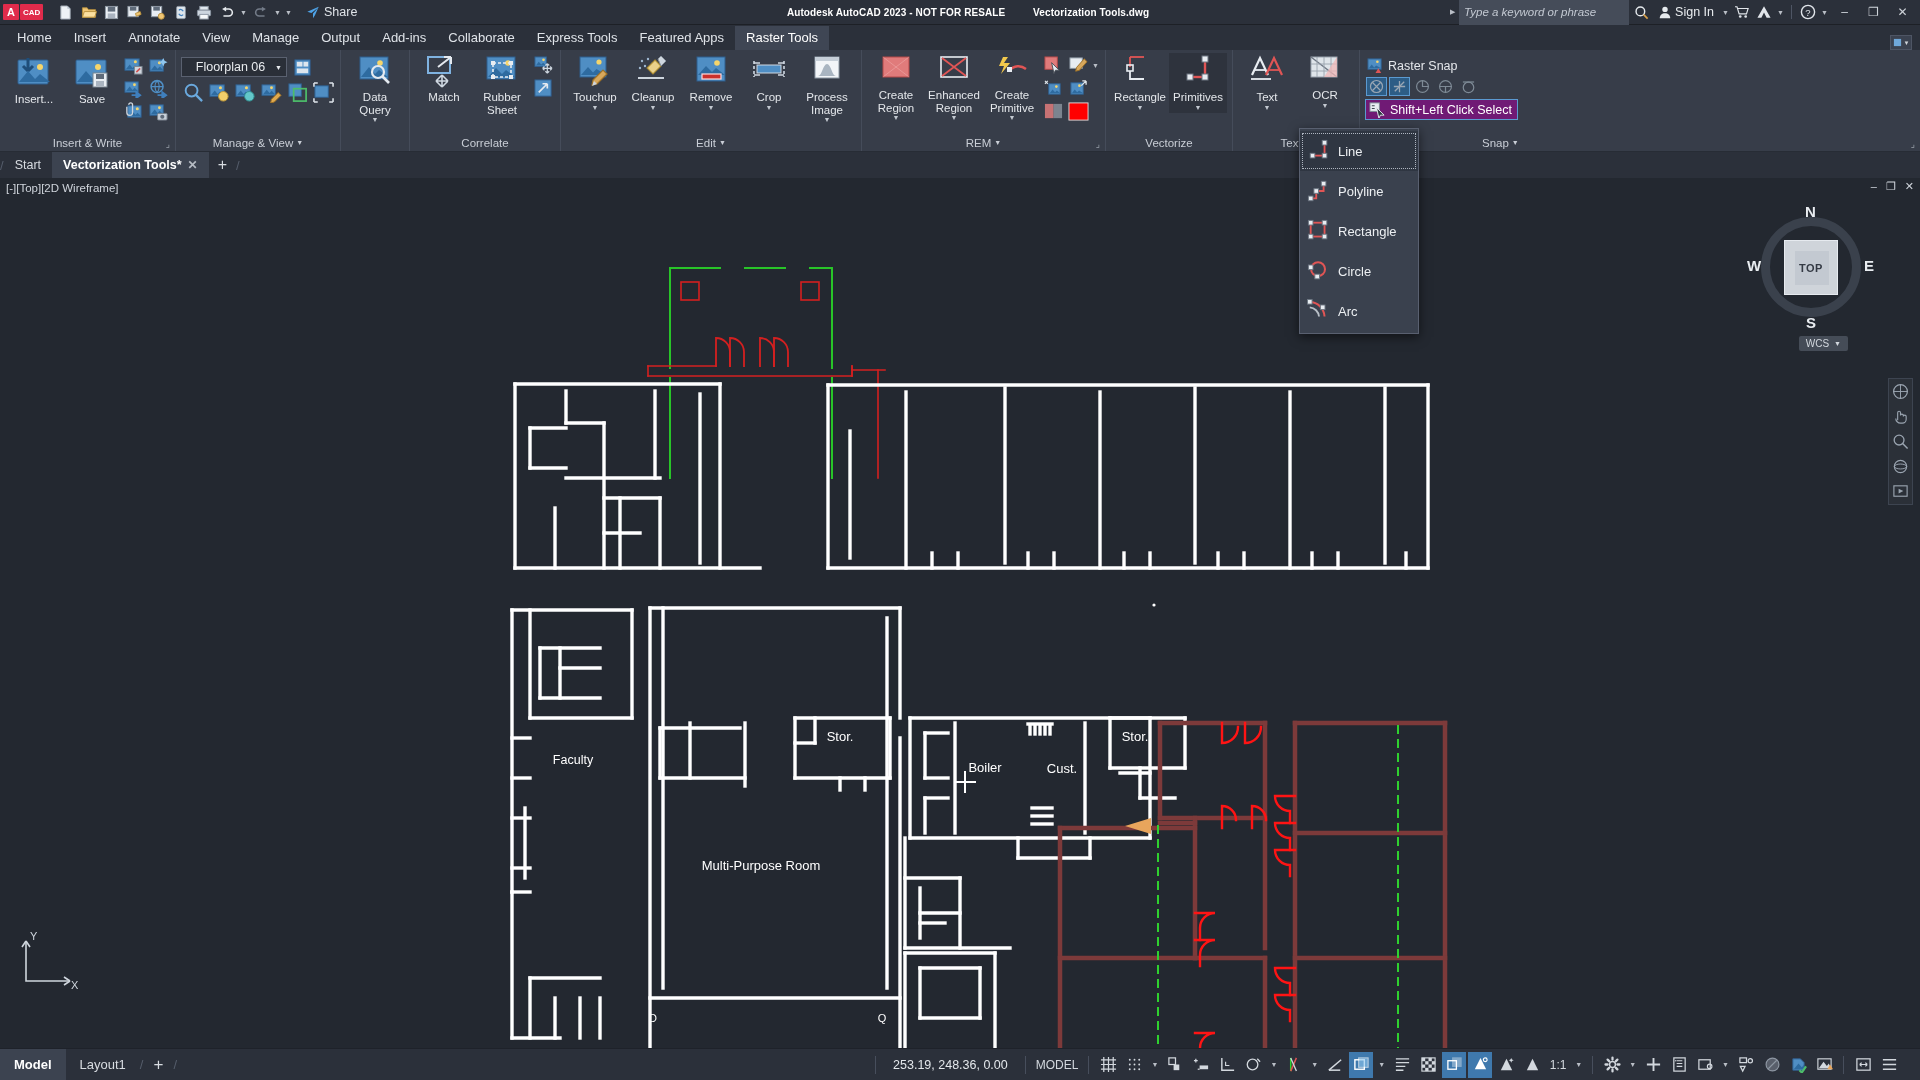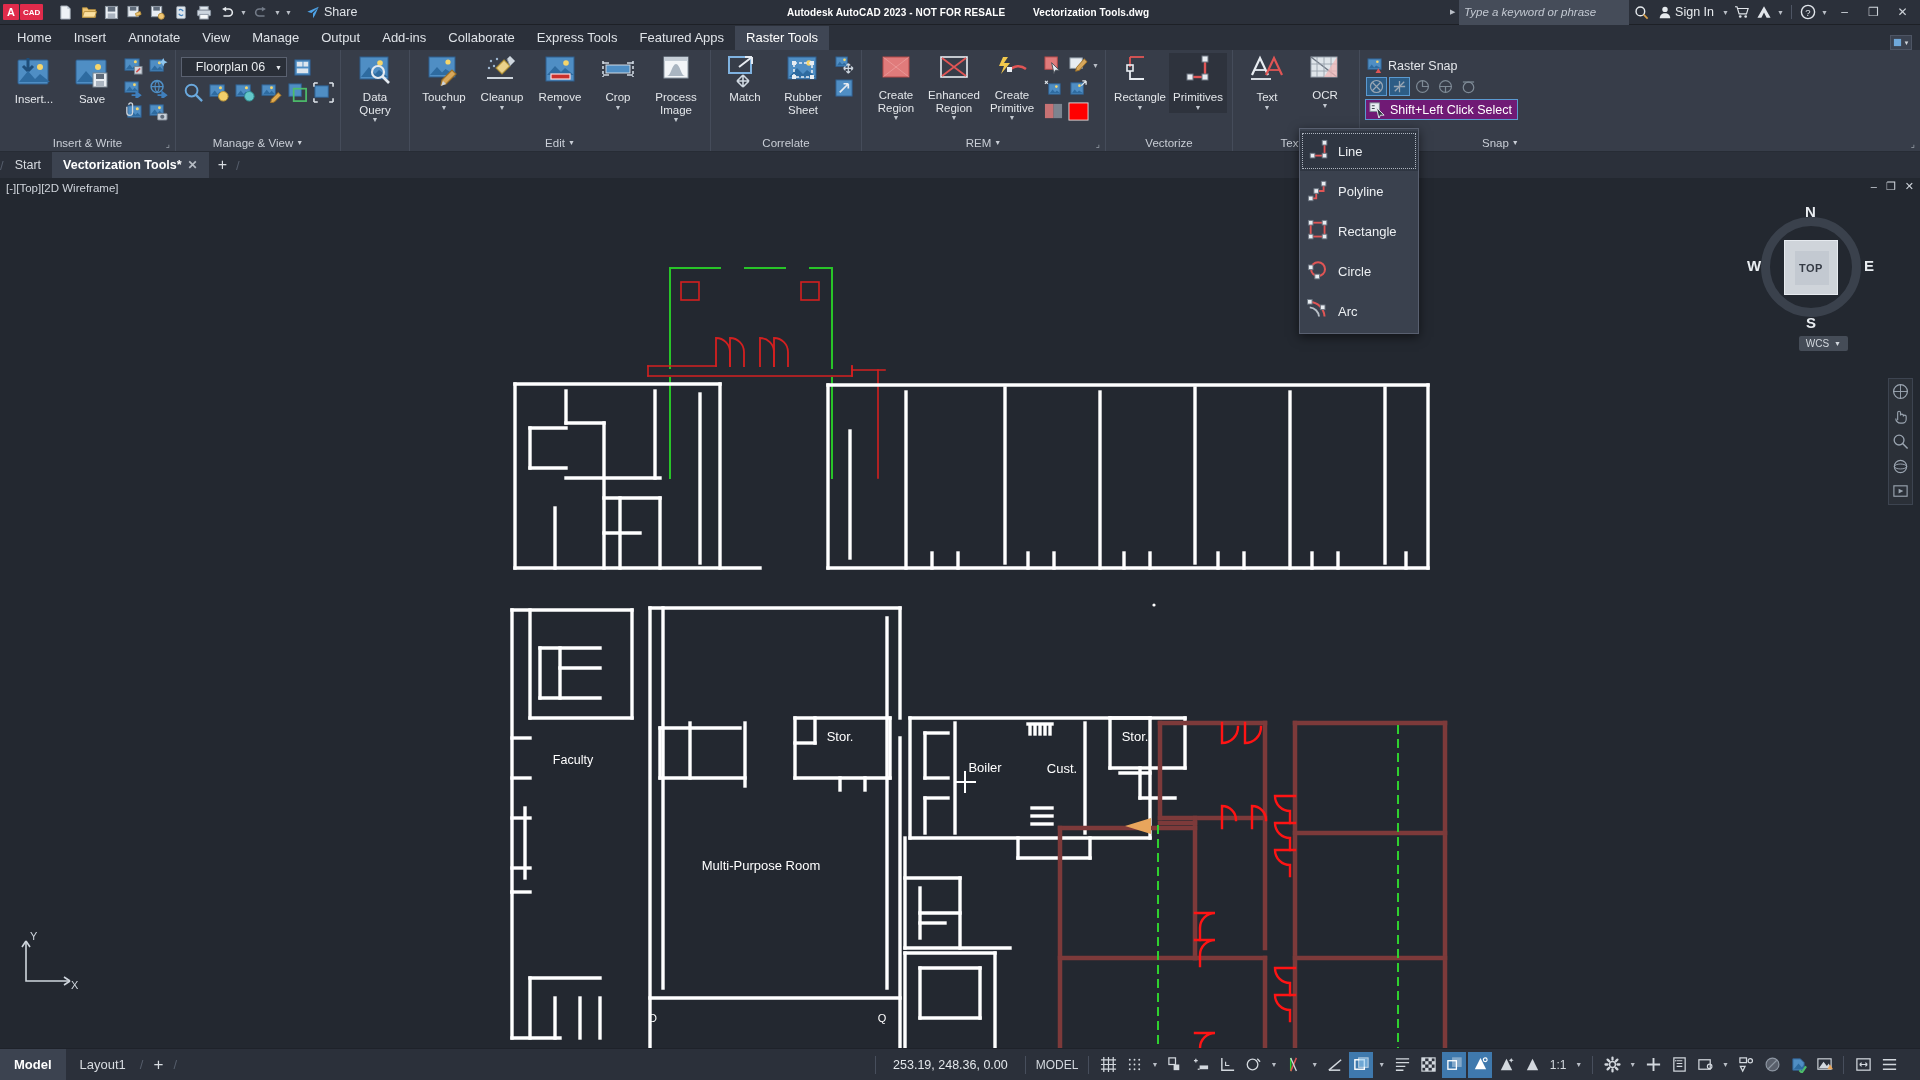--- a/index.html
+++ b/index.html
@@ -569,83 +569,20 @@
       </div>
       <div class="panel-title">
         <span></span>
       </div>
     </div>
 
     <div class="panel">
       <div class="panel-body">
         <div class="big-btn">
           <svg width="36" height="34" viewBox="0 0 36 34">
-              <rect x="3" y="2" width="26" height="20" fill="#4f8ec4" stroke="#2f5f8e"></rect>
-              <circle cx="22" cy="7" r="2.6" fill="#f5d56b"></circle>
-              <path d="M4 20l7-8 5 5.5 3.5-3.5L29 20z" fill="#2e6ba0"></path>
-              <path d="M16 25l10-10 4 4-10 10-5 1z" fill="#d8a85c" stroke="#9c7027" stroke-width="1.2"></path>
-              <path d="M15 31l2-5 3 3z" fill="#cdd5dd"></path>
-            </svg>
-          <div class="lbl">Touchup</div>
-          <div class="lblcaret">▼</div>
-        </div>
-        <div class="big-btn">
-          <svg width="36" height="34" viewBox="0 0 36 34">
-              <circle cx="7" cy="6" r="1.2" fill="#9fb8d0"></circle>
-              <circle cx="13" cy="4" r="1.2" fill="#9fb8d0"></circle>
-              <circle cx="10" cy="11" r="1.2" fill="#9fb8d0"></circle>
-              <circle cx="17" cy="9" r="1.2" fill="#9fb8d0"></circle>
-              <circle cx="5" cy="13" r="1.2" fill="#9fb8d0"></circle>
-              <path d="M20 5l6 6-8 8-6-6z" fill="#ead18a" stroke="#a98b33" stroke-width="1.1"></path>
-              <path d="M26 11l5-5-5-5-3 3z" fill="#cfd7df" stroke="#8a939d" stroke-width="1"></path>
-              <path d="M3 23h26" stroke="#cdd5dd" stroke-width="2"></path>
-            </svg>
-          <div class="lbl">Cleanup</div>
-          <div class="lblcaret">▼</div>
-        </div>
-        <div class="big-btn">
-          <svg width="36" height="34" viewBox="0 0 36 34">
-              <rect x="4" y="2" width="28" height="24" fill="#4f8ec4" stroke="#2f5f8e"></rect>
-              <circle cx="24" cy="8" r="2.8" fill="#f5d56b"></circle>
-              <path d="M5 20l8-9 6 6 4-4 9 7z" fill="#2e6ba0"></path>
-              <rect x="9" y="19" width="19" height="5" fill="#c9302c" stroke="#ffd9d9" stroke-width="1.2"></rect>
-            </svg>
-          <div class="lbl">Remove</div>
-          <div class="lblcaret">▼</div>
-        </div>
-        <div class="big-btn">
-          <svg width="36" height="34" viewBox="0 0 36 34">
-              <rect x="6" y="10" width="24" height="8" fill="#4f8ec4" stroke="#cfd8e1"></rect>
-              <path d="M3 6v16M33 6v16" stroke="#cfd8e1" stroke-width="1.6" stroke-dasharray="3 2"></path>
-              <path d="M3 8h6M3 20h6M27 8h6M27 20h6" stroke="#cfd8e1" stroke-width="1.4"></path>
-            </svg>
-          <div class="lbl">Crop</div>
-          <div class="lblcaret">▼</div>
-        </div>
-        <div class="big-btn">
-          <svg width="36" height="34" viewBox="0 0 36 34">
-              <rect x="6" y="2" width="24" height="21" fill="#f2f5f8" stroke="#8d99a5"></rect>
-              <rect x="6" y="2" width="24" height="4" fill="#c6cfd8"></rect>
-              <path d="M9 21c4 0 5-12 9-12s5 12 9 12z" fill="#a9b5c1"></path>
-            </svg>
-          <div class="lbl">Process
-Image</div>
-          <div class="lblcaret">▼</div>
-        </div>
-      </div>
-      <div class="panel-title">
-        <span>Edit</span>
-        <span class="dd">▼</span>
-      </div>
-    </div>
-
-    <div class="panel">
-      <div class="panel-body">
-        <div class="big-btn">
-          <svg width="36" height="34" viewBox="0 0 36 34">
               <rect x="2" y="2" width="22" height="16" fill="none" stroke="#7fb2e0" stroke-width="2"></rect>
               <path d="M12 12L25 2M25 2h-7M25 2v7" stroke="#e5eaf0" stroke-width="2" fill="none"></path>
               <path d="M16 20v12M10 26h12M16 20l-3 3M16 20l3 3M16 32l-3-3M16 32l3-3M10 26l3-3M10 26l3 3M22 26l-3-3M22 26l-3 3" stroke="#cfd8e1" stroke-width="1.6" fill="none"></path>
             </svg>
           <div class="lbl">Match</div>
         </div>
         <div class="big-btn">
           <svg width="36" height="34" viewBox="0 0 36 34">
               <rect x="3" y="2" width="28" height="22" fill="#4f8ec4" stroke="#2f5f8e"></rect>
               <circle cx="24" cy="8" r="2.8" fill="#f5d56b"></circle>
@@ -675,20 +612,83 @@
               <svg width="19" height="19" viewBox="0 0 20 20">
                   <rect x="1" y="1" width="17" height="17" fill="#4f8ec4" stroke="#2f5f8e"></rect>
                   <path d="M5 14L14 5M14 5H9M14 5v5" stroke="#e5eaf0" stroke-width="1.8" fill="none"></path>
                 </svg>
             </div>
           </div>
         </div>
       </div>
       <div class="panel-title">
         <span>Correlate</span>
+      </div>
+    </div>
+
+    <div class="panel">
+      <div class="panel-body">
+        <div class="big-btn">
+          <svg width="36" height="34" viewBox="0 0 36 34">
+              <rect x="3" y="2" width="26" height="20" fill="#4f8ec4" stroke="#2f5f8e"></rect>
+              <circle cx="22" cy="7" r="2.6" fill="#f5d56b"></circle>
+              <path d="M4 20l7-8 5 5.5 3.5-3.5L29 20z" fill="#2e6ba0"></path>
+              <path d="M16 25l10-10 4 4-10 10-5 1z" fill="#d8a85c" stroke="#9c7027" stroke-width="1.2"></path>
+              <path d="M15 31l2-5 3 3z" fill="#cdd5dd"></path>
+            </svg>
+          <div class="lbl">Touchup</div>
+          <div class="lblcaret">▼</div>
+        </div>
+        <div class="big-btn">
+          <svg width="36" height="34" viewBox="0 0 36 34">
+              <circle cx="7" cy="6" r="1.2" fill="#9fb8d0"></circle>
+              <circle cx="13" cy="4" r="1.2" fill="#9fb8d0"></circle>
+              <circle cx="10" cy="11" r="1.2" fill="#9fb8d0"></circle>
+              <circle cx="17" cy="9" r="1.2" fill="#9fb8d0"></circle>
+              <circle cx="5" cy="13" r="1.2" fill="#9fb8d0"></circle>
+              <path d="M20 5l6 6-8 8-6-6z" fill="#ead18a" stroke="#a98b33" stroke-width="1.1"></path>
+              <path d="M26 11l5-5-5-5-3 3z" fill="#cfd7df" stroke="#8a939d" stroke-width="1"></path>
+              <path d="M3 23h26" stroke="#cdd5dd" stroke-width="2"></path>
+            </svg>
+          <div class="lbl">Cleanup</div>
+          <div class="lblcaret">▼</div>
+        </div>
+        <div class="big-btn">
+          <svg width="36" height="34" viewBox="0 0 36 34">
+              <rect x="4" y="2" width="28" height="24" fill="#4f8ec4" stroke="#2f5f8e"></rect>
+              <circle cx="24" cy="8" r="2.8" fill="#f5d56b"></circle>
+              <path d="M5 20l8-9 6 6 4-4 9 7z" fill="#2e6ba0"></path>
+              <rect x="9" y="19" width="19" height="5" fill="#c9302c" stroke="#ffd9d9" stroke-width="1.2"></rect>
+            </svg>
+          <div class="lbl">Remove</div>
+          <div class="lblcaret">▼</div>
+        </div>
+        <div class="big-btn">
+          <svg width="36" height="34" viewBox="0 0 36 34">
+              <rect x="6" y="10" width="24" height="8" fill="#4f8ec4" stroke="#cfd8e1"></rect>
+              <path d="M3 6v16M33 6v16" stroke="#cfd8e1" stroke-width="1.6" stroke-dasharray="3 2"></path>
+              <path d="M3 8h6M3 20h6M27 8h6M27 20h6" stroke="#cfd8e1" stroke-width="1.4"></path>
+            </svg>
+          <div class="lbl">Crop</div>
+          <div class="lblcaret">▼</div>
+        </div>
+        <div class="big-btn">
+          <svg width="36" height="34" viewBox="0 0 36 34">
+              <rect x="6" y="2" width="24" height="21" fill="#f2f5f8" stroke="#8d99a5"></rect>
+              <rect x="6" y="2" width="24" height="4" fill="#c6cfd8"></rect>
+              <path d="M9 21c4 0 5-12 9-12s5 12 9 12z" fill="#a9b5c1"></path>
+            </svg>
+          <div class="lbl">Process
+Image</div>
+          <div class="lblcaret">▼</div>
+        </div>
+      </div>
+      <div class="panel-title">
+        <span>Edit</span>
+        <span class="dd">▼</span>
       </div>
     </div>
 
     <div class="panel">
       <div class="panel-body">
         <div class="big-btn">
           <svg width="34" height="32" viewBox="0 0 34 32">
               <rect x="4" y="2" width="26" height="20" fill="#e07b7b" stroke="#b44a4a"></rect>
               <g opacity=".55">
                 <path d="M4 2l26 20M4 22L30 2" stroke="#ffdada" stroke-width=".5"></path>

